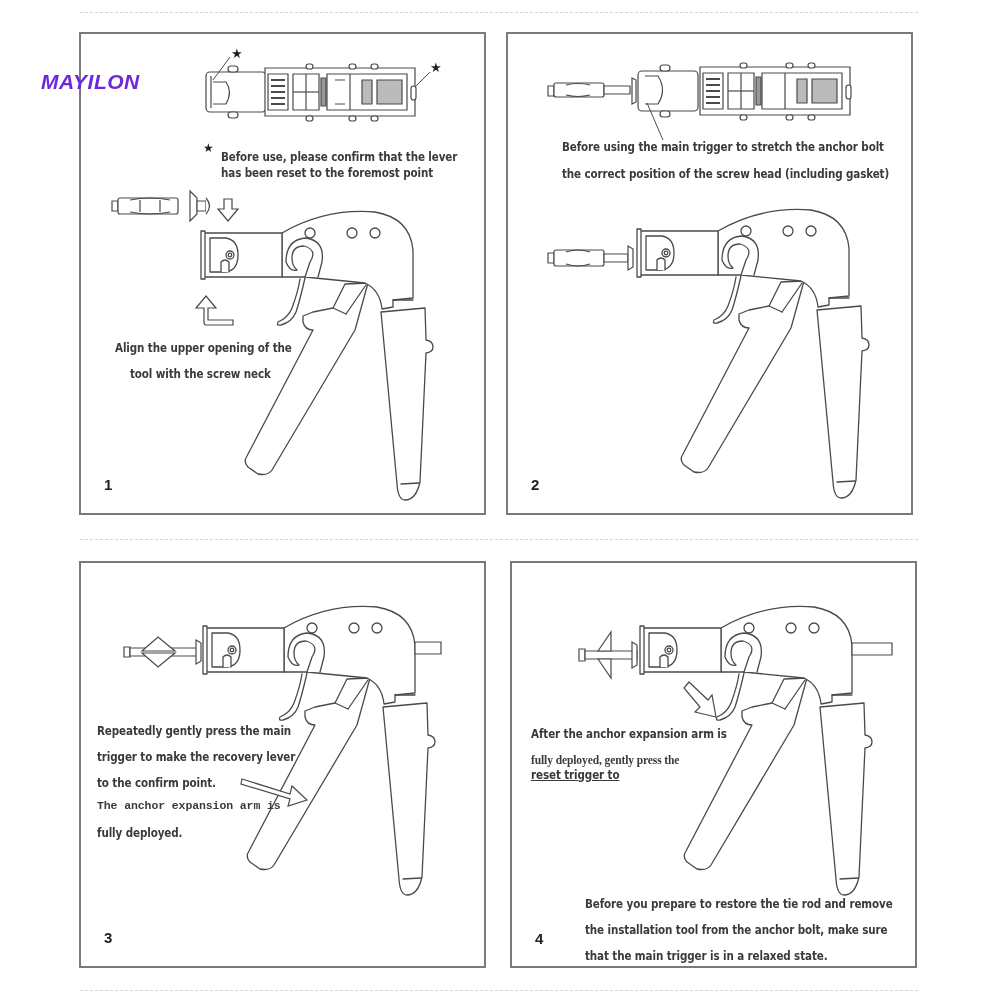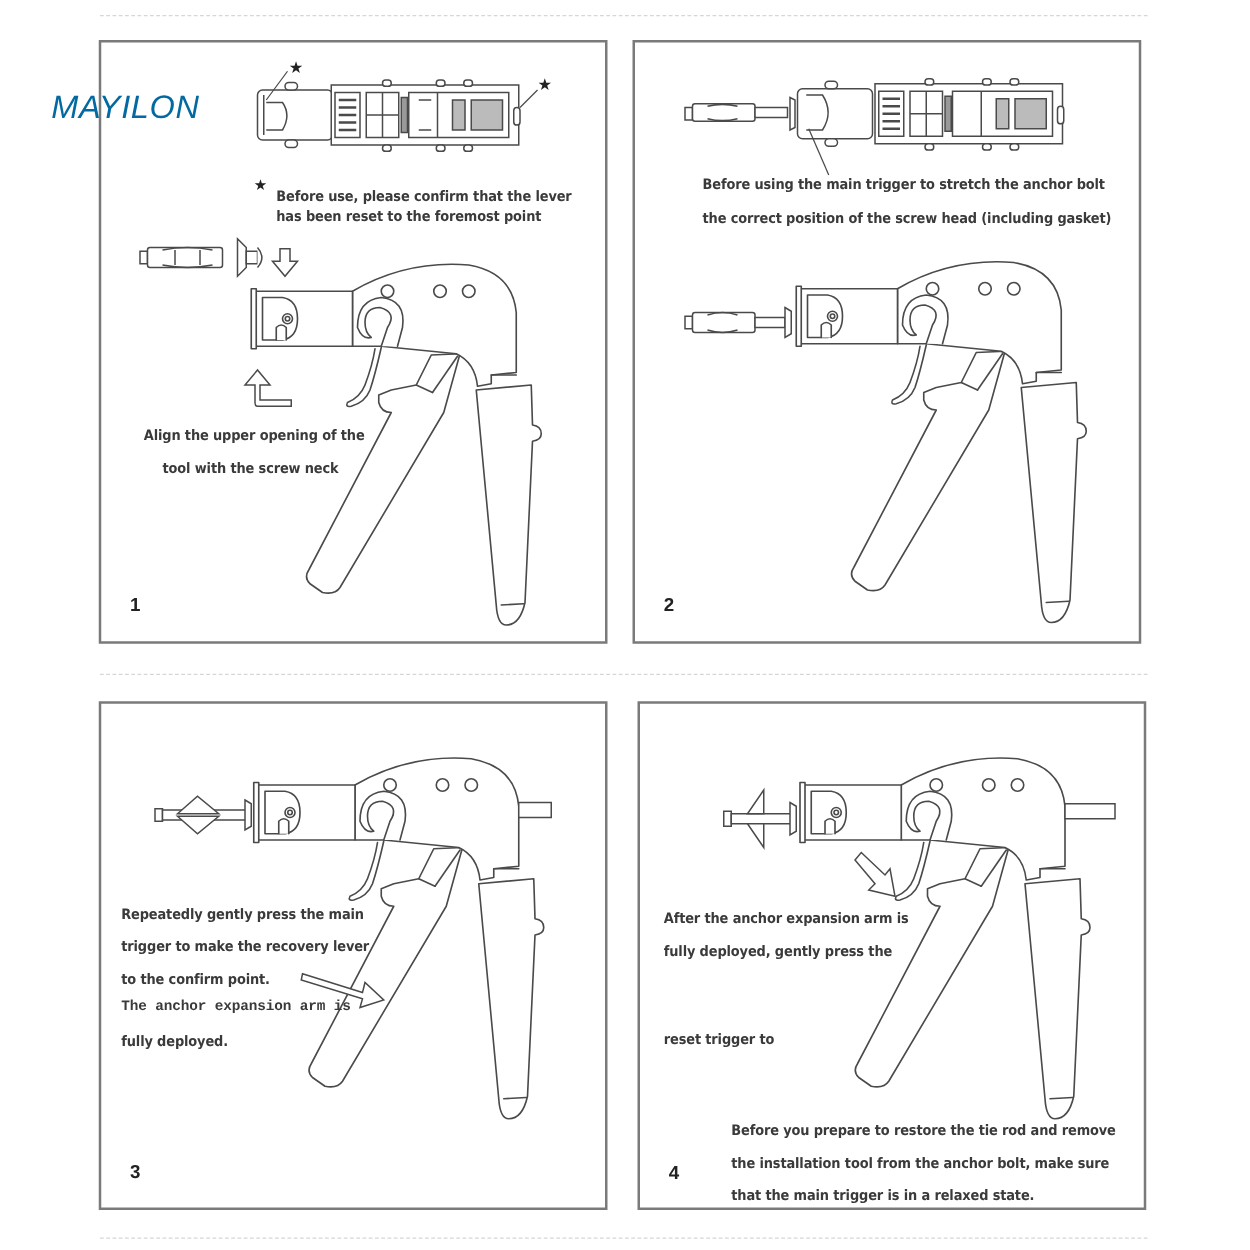--- a/index.html
+++ b/index.html
@@ -1,21 +1,21 @@
 <!DOCTYPE html>
 <html><head>
 <meta charset="utf-8">
 <style>
   html, body { margin:0; padding:0; background:#ffffff; }
   body { width:1000px; height:1000px; position:relative; overflow:hidden; font-family:"Liberation Sans", sans-serif; }
   .dash { position:absolute; height:0; border-top:1px dashed #d6d6d6; }
   .panel { position:absolute; border:2px solid #7a7a7a; box-sizing:border-box; background:#fff; }
   .txt { position:absolute; font-family:"DejaVu Sans Condensed","DejaVu Sans", sans-serif; font-weight:bold; font-size:11.5px; color:#3a3a3a; white-space:nowrap; letter-spacing:-0.1px; font-stretch:condensed; }
   .num { position:absolute; font-family:"Liberation Sans", sans-serif; font-weight:bold; font-size:15px; color:#222; }
-  .brand { position:absolute; left:41px; top:70px; font-family:"Liberation Sans", sans-serif; font-weight:normal; font-style:italic; font-size:26px; color:#0369a1; letter-spacing:0.5px; }
+  .brand { position:absolute; left:41px; top:70px; font-family:"Liberation Sans", sans-serif; font-weight:bold; font-style:italic; font-size:21px; color:#6d28d9; letter-spacing:0.5px; }
   svg.art { position:absolute; left:0; top:0; width:1000px; height:1000px; pointer-events:none; }
   svg.art * { vector-effect:non-scaling-stroke; }
 </style>
 </head>
 <body>
 
 <div class="dash" style="left:80px; top:12px; width:838px;"></div>
 <div class="dash" style="left:80px; top:539px; width:838px;"></div>
 <div class="dash" style="left:80px; top:990px; width:838px;"></div>
 
@@ -193,18 +193,18 @@
 <div class="num" style="left:531px; top:476px;">2</div>
 
 <div class="txt" style="left:97px; top:724px;">Repeatedly gently press the main</div>
 <div class="txt" style="left:97px; top:750px;">trigger to make the recovery lever</div>
 <div class="txt" style="left:97px; top:776px;">to the confirm point.</div>
 <div class="txt" style="left:97px; top:799px;font-family:Liberation Mono, monospace;">The anchor expansion arm is</div>
 <div class="txt" style="left:97px; top:826px;"> fully deployed.</div>
 <div class="num" style="left:104px; top:929px;">3</div>
 
 <div class="txt" style="left:531px; top:727px;">After the anchor expansion arm is</div>
-<div class="txt" style="left:531px; top:754px;">fully deployed, gently press the</div>
-<div class="txt" style="left:531px; top:824px;">reset trigger to</div>
+<div class="txt" style="left:531px; top:754px;font-family:Liberation Serif, serif;">fully deployed, gently press the</div>
+<div class="txt" style="left:531px; top:768px;text-decoration:underline;">reset trigger to</div>
 <div class="txt" style="left:585px; top:897px;">Before you prepare to restore the tie rod and remove</div>
 <div class="txt" style="left:585px; top:923px;">the installation tool from the anchor bolt, make sure</div>
 <div class="txt" style="left:585px; top:949px;">that the main trigger is in a relaxed state.</div>
 <div class="num" style="left:535px; top:930px;">4</div>
 
 </body></html>

